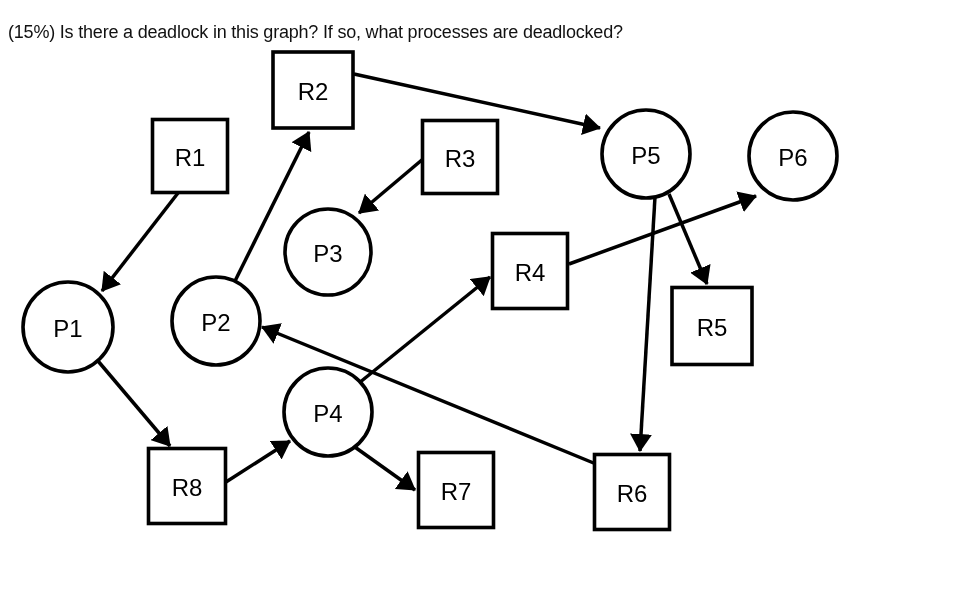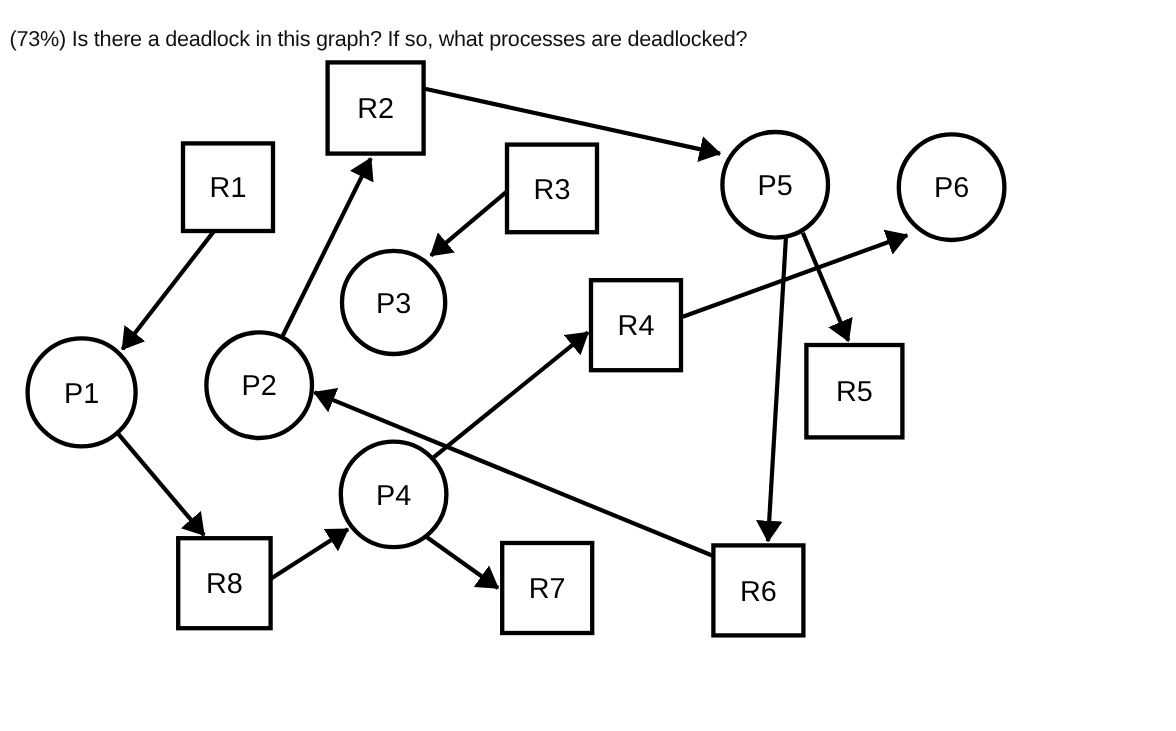--- a/index.html
+++ b/index.html
@@ -45,21 +45,21 @@
   }
   .edge-line {
     fill: none;
     stroke-width: 3.5px;
   }
 </style>
 </head>
 <body>
 
 <div class="page">
-  <div class="question-title">(73%) Is there a deadlock in this graph? If so, what processes are deadlocked?</div>
+  <div class="question-title">(15%) Is there a deadlock in this graph? If so, what processes are deadlocked?</div>
 
   <svg class="graph-svg" viewBox="0 0 980 609" xmlns="http://www.w3.org/2000/svg">
     <defs>
       <marker id="arrowhead" viewBox="0 0 18 22" refX="17" refY="11" markerWidth="18" markerHeight="22" markerUnits="userSpaceOnUse" orient="auto">
         <path d="M0,0 L18,11 L0,22 Z" fill="#000000"></path>
       </marker>
     </defs>
     <g id="edges-layer">
         <line x1="178" y1="193" x2="102" y2="291" class="edge-line" stroke="#000000" marker-end="url(#arrowhead)"></line>
         <line x1="98" y1="361" x2="170" y2="446" class="edge-line" stroke="#000000" marker-end="url(#arrowhead)"></line>

